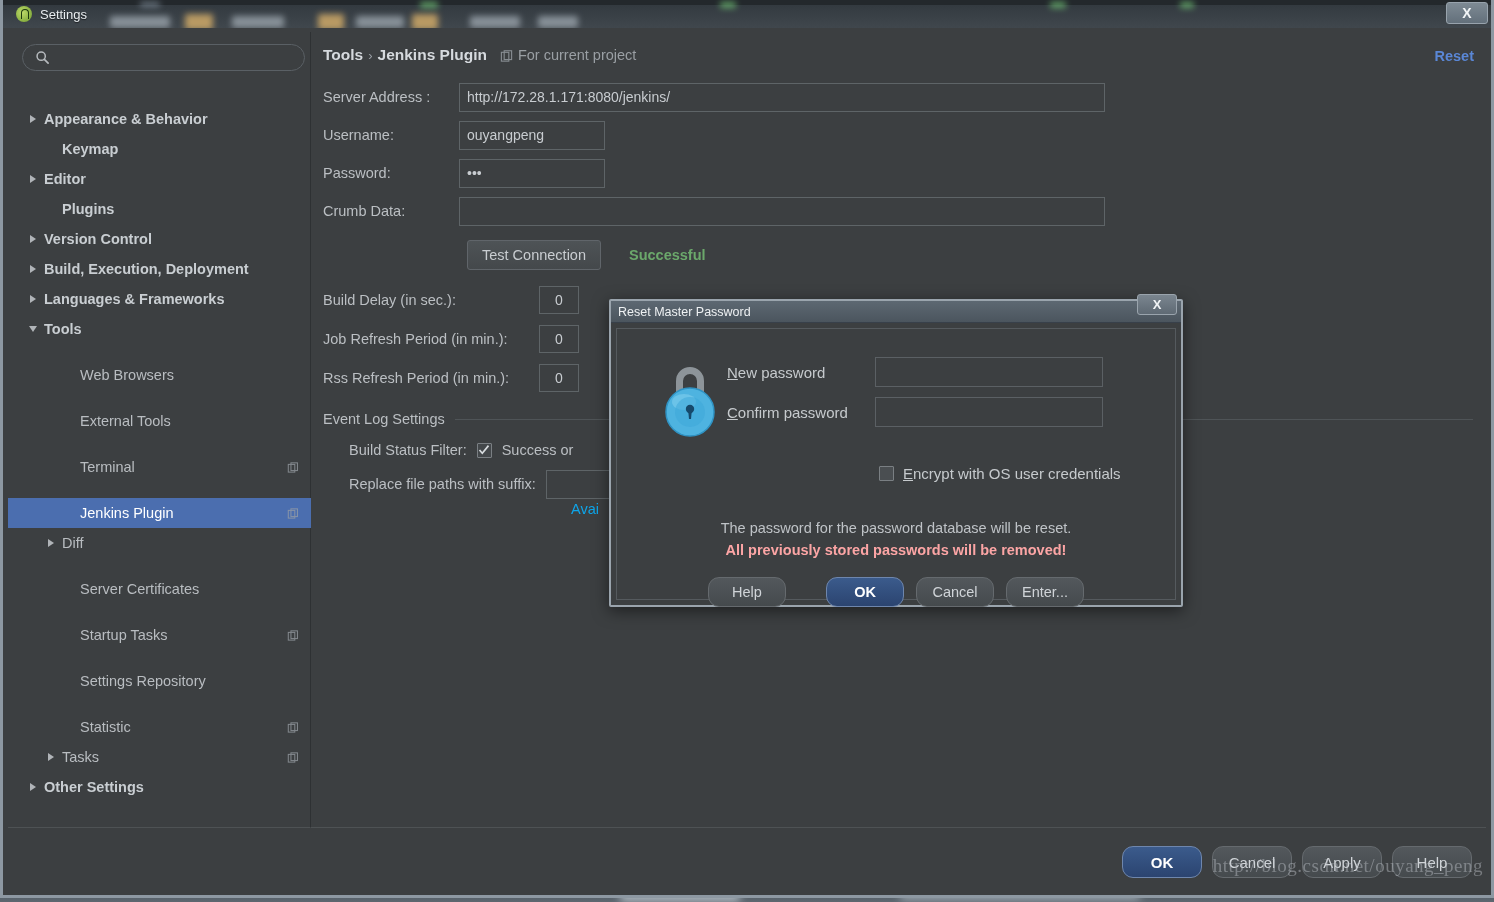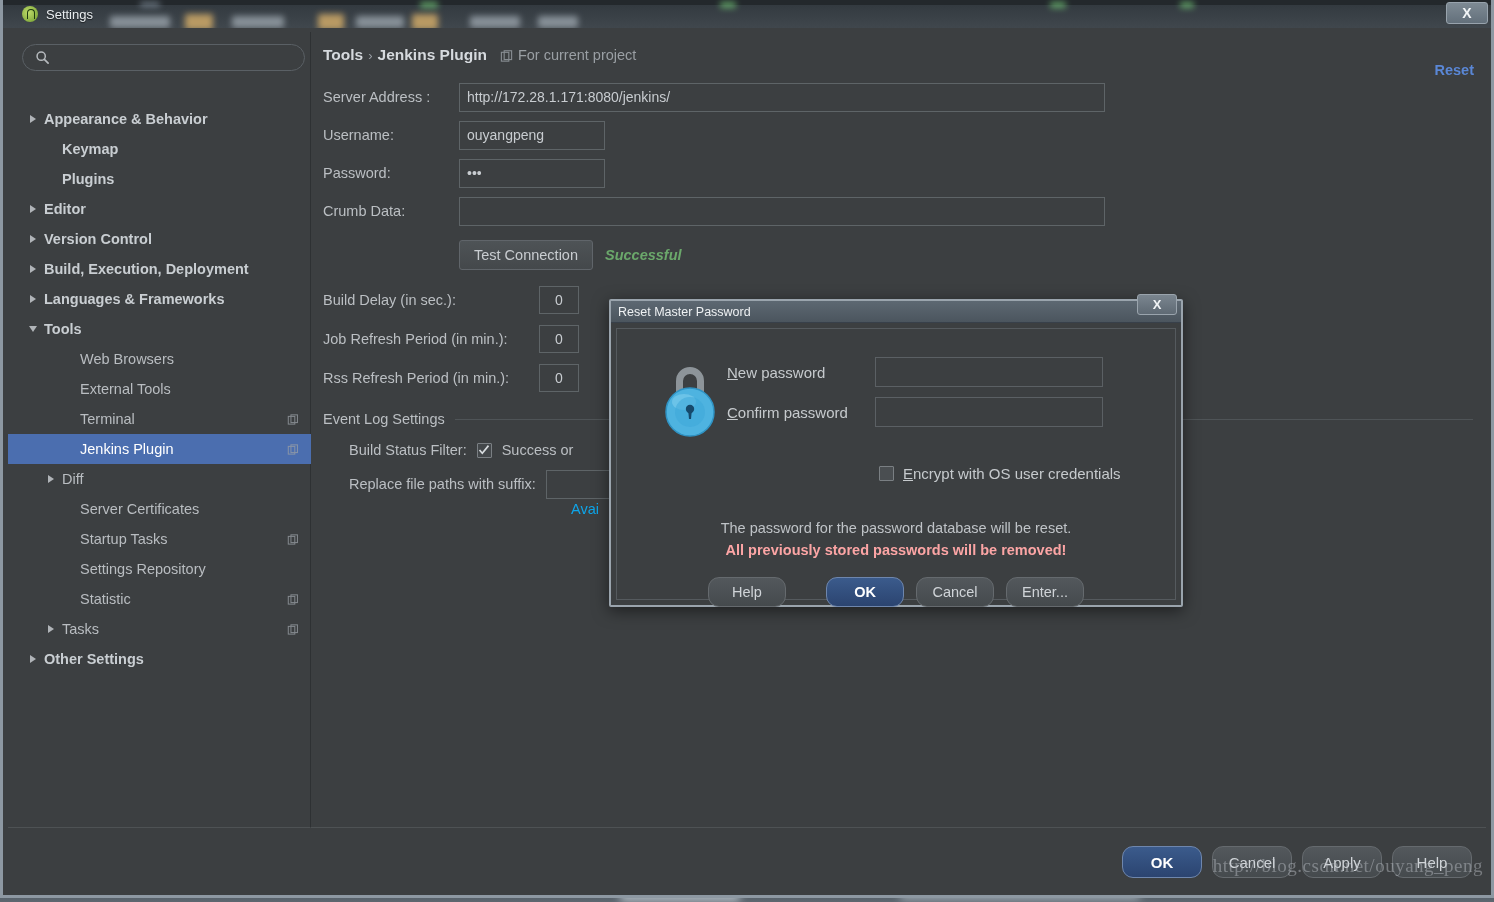--- a/index.html
+++ b/index.html
@@ -36,21 +36,21 @@
   
   .win-frame {
     position: absolute; left: 0; top: 0; width: 1494px; height: 898px;
     border: 3px solid #8d98a2;
     border-top: none;
     background: transparent;
     pointer-events: none;
   }
   .titlebar {
     position: absolute; left: 0; top: 0; width: 1494px; height: 28px;
-    display: flex; align-items: center; padding-left: 22px; text-align: right;
+    display: flex; align-items: center; padding-left: 16px; text-align: right;
   }
   .titlebar .app-icon {
     width: 16px; height: 16px; border-radius: 50%;
     background: radial-gradient(circle at 40% 40%, #bedb6a, #6f9b2e);
     position: relative; flex: 0 0 auto;
   }
   .titlebar .app-icon::after {
     content: ""; position: absolute; left: 5px; top: 3px;
     width: 6px; height: 9px; border: 1.5px solid #1d3a10;
     border-bottom: none; border-radius: 4px 4px 0 0;
@@ -119,42 +119,42 @@
     border-top: 6px solid #b0b4b8;
     border-bottom: none;
   }
   .tree-label { white-space: nowrap; }
   .proj-badge {
     position: absolute; right: 12px; top: 50%; transform: translateY(-50%);
     width: 12px; height: 12px; opacity: .75;
   }
   .indent-1 { padding-left: 18px; }
   .indent-2 { padding-left: 36px; }
-  .indent-3 { padding-left: 54px; }
+  .indent-3 { padding-left: 54px; margin-top: 16px; }
 
   
   .content {
     position: absolute; left: 308px; top: 4px;
     width: 1175px; height: 796px;
     background: #3c3f41;
     border-bottom: 1px solid #4e5254;
   }
   .breadcrumb {
     position: absolute; left: 12px; top: 14px;
     display: flex; align-items: center; gap: 5px;
     color: #d6dade; font-size: 15.5px; font-weight: bold;
   }
   .crumb-sep { color: #9aa0a6; font-weight: normal; font-size: 13px; }
   .crumb-sub {
     color: #9a9fa4; font-weight: normal; font-size: 14.5px; 
   }
   .crumb-badge { width: 13px; height: 13px; margin-left: 8px; opacity: .8; }
   .reset-link {
     position: absolute; right: 12px; top: 16px;
-    color: #5a87d6; font-size: 14.5px; font-weight: bold; cursor: pointer; margin-top: 14px;
+    color: #5a87d6; font-size: 14.5px; font-weight: bold; cursor: pointer;
   }
 
   .form { position: absolute; left: 12px; top: 46px; width: 1150px; }
   .field-row { display: flex; align-items: center; height: 38px; }
   .field-label {
     color: #bbbfc3; font-size: 14.5px; width: 136px; flex: 0 0 auto;
   }
   .text-input {
     background: #3c3f41; border: 1px solid #5e6467; color: #c8ccd0;
     height: 29px; font-size: 14px; padding: 0 7px; outline: none;
@@ -167,21 +167,21 @@
     border: 1px solid #5e6467; color: #c8ccd0; height: 28px;
     font-size: 14px; outline: none;
     font-family: "Liberation Sans", sans-serif;
   }
   .btn-grey {
     background: linear-gradient(#4e5356, #44484b);
     border: 1px solid #60656a; border-radius: 3px;
     color: #c9cdd1; font-size: 14.5px; padding: 6px 14px; cursor: pointer;
     font-family: "Liberation Sans", sans-serif;
   }
-  .status-ok { color: #6ba86b; font-size: 14.5px; font-weight: bold; margin-left: 12px; font-style: italic; }
+  .status-ok { color: #6ba86b; font-size: 14.5px; font-weight: bold; margin-left: 20px; }
 
   .spin-row { display: flex; align-items: center; height: 39px; }
   .spin-label { color: #bbbfc3; font-size: 14.5px; width: 216px; flex: 0 0 auto; }
 
   .section-head {
     display: flex; align-items: center; gap: 10px;
     color: #bbbfc3; font-size: 14.5px; margin-top: 14px; margin-bottom: 6px;
   }
   .section-head .rule { flex: 1 1 auto; height: 1px; background: #4f5457; }
 
@@ -332,31 +332,31 @@
               <i></i>
             </span>
             <span class="tree-label">Appearance &amp; Behavior</span>
           </div>
           <div class="tree-row indent-2 bold">
             <span class="arrow none">
               <i></i>
             </span>
             <span class="tree-label">Keymap</span>
           </div>
+          <div class="tree-row indent-1 bold">
+            <span class="arrow ">
+              <i></i>
+            </span>
+            <span class="tree-label">Editor</span>
+          </div>
           <div class="tree-row indent-2 bold">
             <span class="arrow none">
               <i></i>
             </span>
             <span class="tree-label">Plugins</span>
-          </div>
-          <div class="tree-row indent-1 bold">
-            <span class="arrow ">
-              <i></i>
-            </span>
-            <span class="tree-label">Editor</span>
           </div>
           <div class="tree-row indent-1 bold">
             <span class="arrow ">
               <i></i>
             </span>
             <span class="tree-label">Version Control</span>
           </div>
           <div class="tree-row indent-1 bold">
             <span class="arrow ">
               <i></i>
@@ -496,21 +496,21 @@
         <div class="field-row">
           <span class="field-label">Password:</span>
           <input class="text-input w-mid" type="text" value="•••" style="">
         </div>
 
         <div class="field-row">
           <span class="field-label">Crumb Data:</span>
           <input class="text-input w-wide" type="text" value="" style="">
         </div>
 
-        <div class="field-row" style="height:50px;">
+        <div class="field-row" style="height:50px;gap:8px;">
           <span class="field-label"></span>
           <button class="btn-grey">Test Connection</button>
           <span class="status-ok">Successful</span>
         </div>
 
         <div id="spinners">
             <div class="spin-row">
               <span class="spin-label">Build Delay (in sec.):</span>
               <input class="num-input" type="text" value="0" style="">
             </div>

